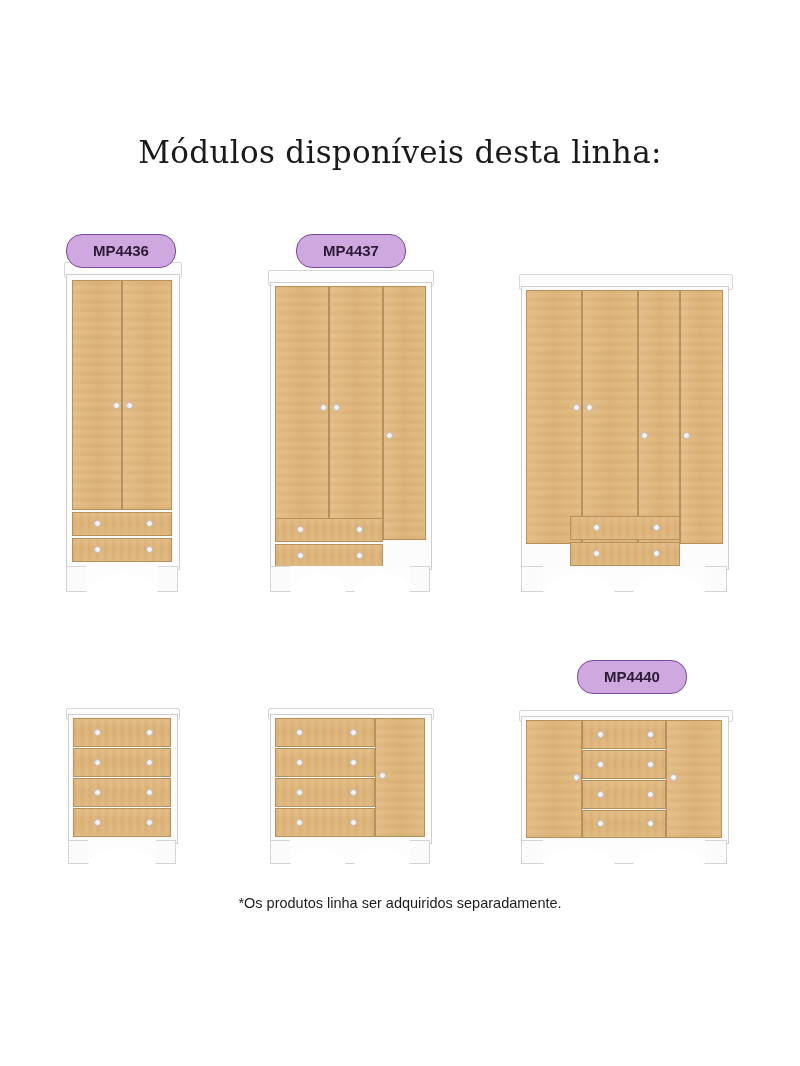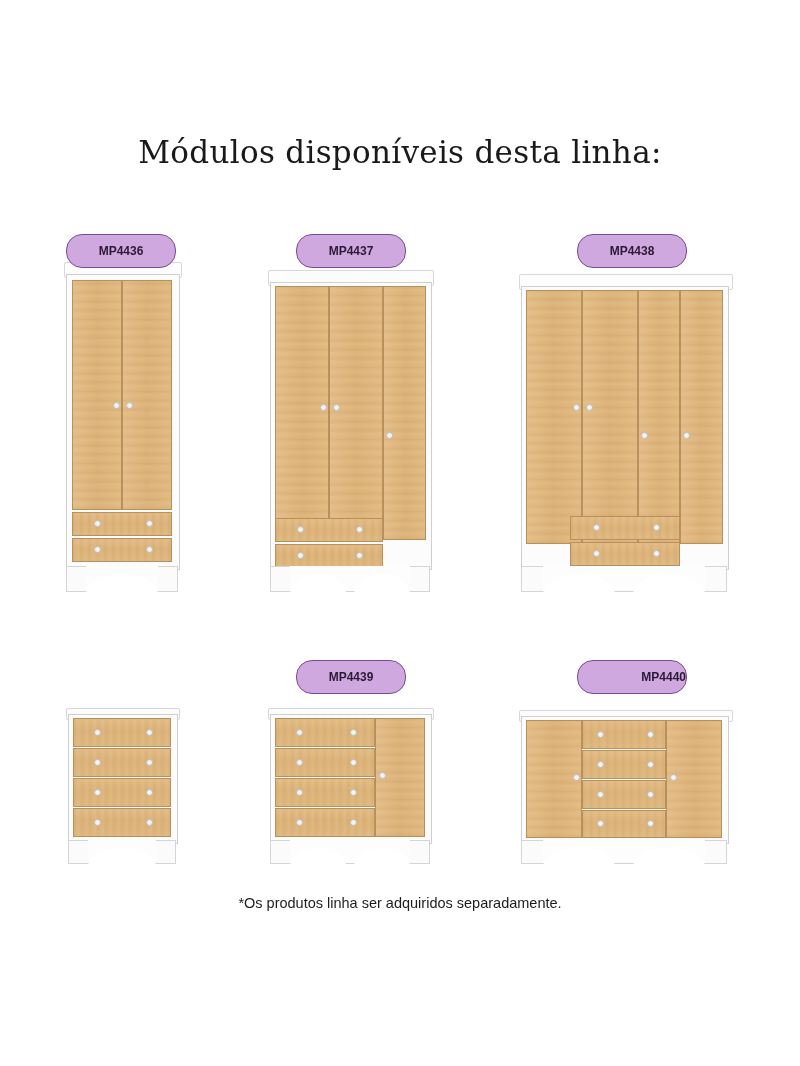--- a/index.html
+++ b/index.html
@@ -49,21 +49,21 @@
 
   
   .badge {
     position: absolute;
     height: 32px;
     line-height: 32px;
     border-radius: 16px;
     background: #cfa8e0;
     border: 1.5px solid #7d4a9b;
     color: #2b1a33;
-    font-size: 12px;
+    font-size: 15px;
     font-weight: bold;
     text-align: center;
     font-family: "Liberation Sans", sans-serif;
     z-index: 5;
   }
 
   
   .item {
     position: absolute;
   }
@@ -192,21 +192,20 @@
     <div class="knob" style="left:92px; top:264px;"></div>
     <div class="knob" style="left:33px; top:290px;"></div>
     <div class="knob" style="left:92px; top:290px;"></div>
     <div class="foot-skirt" style="left:6px; top:304px; width:160px; height:26px;"></div>
     <div class="arch" style="left:26px; top:312px; width:56px; height:20px; background:#ffffff; border:none;"></div>
     <div class="arch" style="left:90px; top:312px; width:56px; height:20px; background:#ffffff; border:none;"></div>
     <div class="leg" style="left:6px; top:304px; width:20px; height:26px; border-right:none;"></div>
     <div class="leg" style="left:146px; top:304px; width:20px; height:26px; border-left:none;"></div>
   </div>
 
-  <div class="badge" style="left:577px; top:234px; width:108px;">MP4438</div>
 
   <div class="item" style="left:515px; top:262px; width:218px; height:332px;">
     <div class="white-top" style="left:4px; top:12px; width:212px; height:14px;"></div>
     <div class="body" style="left:6px; top:24px; width:206px; height:282px;"></div>
     <div class="wood v" style="left:11px; top:28px; width:56px; height:254px;"></div>
     <div class="wood v" style="left:67px; top:28px; width:56px; height:254px;"></div>
     <div class="wood v" style="left:123px; top:28px; width:42px; height:254px;"></div>
     <div class="wood v" style="left:165px; top:28px; width:43px; height:254px;"></div>
     <div class="knob" style="left:58px; top:142px;"></div>
     <div class="knob" style="left:71px; top:142px;"></div>
@@ -240,21 +239,20 @@
     <div class="knob" style="left:34px; top:89px;"></div>
     <div class="knob" style="left:86px; top:89px;"></div>
     <div class="knob" style="left:34px; top:119px;"></div>
     <div class="knob" style="left:86px; top:119px;"></div>
     <div class="foot-skirt" style="left:8px; top:140px; width:108px; height:24px;"></div>
     <div class="arch" style="left:28px; top:148px; width:68px; height:18px; background:#ffffff; border:none;"></div>
     <div class="leg" style="left:8px; top:140px; width:20px; height:24px; border-right:none;"></div>
     <div class="leg" style="left:96px; top:140px; width:20px; height:24px; border-left:none;"></div>
   </div>
 
-  <div class="badge" style="left:296px; top:660px; width:108px;">MP4439</div>
 
   <div class="item" style="left:264px; top:700px; width:172px; height:170px;">
     <div class="white-top" style="left:4px; top:8px; width:164px; height:10px;"></div>
     <div class="body" style="left:6px; top:14px; width:160px; height:128px;"></div>
     <div class="wood" style="left:11px; top:18px; width:100px; height:29px;"></div>
     <div class="wood" style="left:11px; top:48px; width:100px; height:29px;"></div>
     <div class="wood" style="left:11px; top:78px; width:100px; height:29px;"></div>
     <div class="wood" style="left:11px; top:108px; width:100px; height:29px;"></div>
     <div class="wood v" style="left:111px; top:18px; width:50px; height:119px;"></div>
     <div class="knob" style="left:32px; top:29px;"></div>
@@ -266,21 +264,21 @@
     <div class="knob" style="left:32px; top:119px;"></div>
     <div class="knob" style="left:86px; top:119px;"></div>
     <div class="knob" style="left:115px; top:72px;"></div>
     <div class="foot-skirt" style="left:6px; top:140px; width:160px; height:24px;"></div>
     <div class="arch" style="left:26px; top:148px; width:56px; height:18px; background:#ffffff; border:none;"></div>
     <div class="arch" style="left:90px; top:148px; width:56px; height:18px; background:#ffffff; border:none;"></div>
     <div class="leg" style="left:6px; top:140px; width:20px; height:24px; border-right:none;"></div>
     <div class="leg" style="left:146px; top:140px; width:20px; height:24px; border-left:none;"></div>
   </div>
 
-  <div class="badge" style="left:577px; top:660px; width:108px;text-align:right;">MP4440</div>
+  <div class="badge" style="left:577px; top:660px; width:108px;">MP4440</div>
 
   <div class="item" style="left:515px; top:700px; width:218px; height:170px;">
     <div class="white-top" style="left:4px; top:10px; width:212px; height:10px;"></div>
     <div class="body" style="left:6px; top:16px; width:206px; height:126px;"></div>
     <div class="wood v" style="left:11px; top:20px; width:56px; height:118px;"></div>
     <div class="wood" style="left:67px; top:20px; width:84px; height:29px;"></div>
     <div class="wood" style="left:67px; top:50px; width:84px; height:29px;"></div>
     <div class="wood" style="left:67px; top:80px; width:84px; height:29px;"></div>
     <div class="wood" style="left:67px; top:110px; width:84px; height:28px;"></div>
     <div class="wood v" style="left:151px; top:20px; width:56px; height:118px;"></div>

